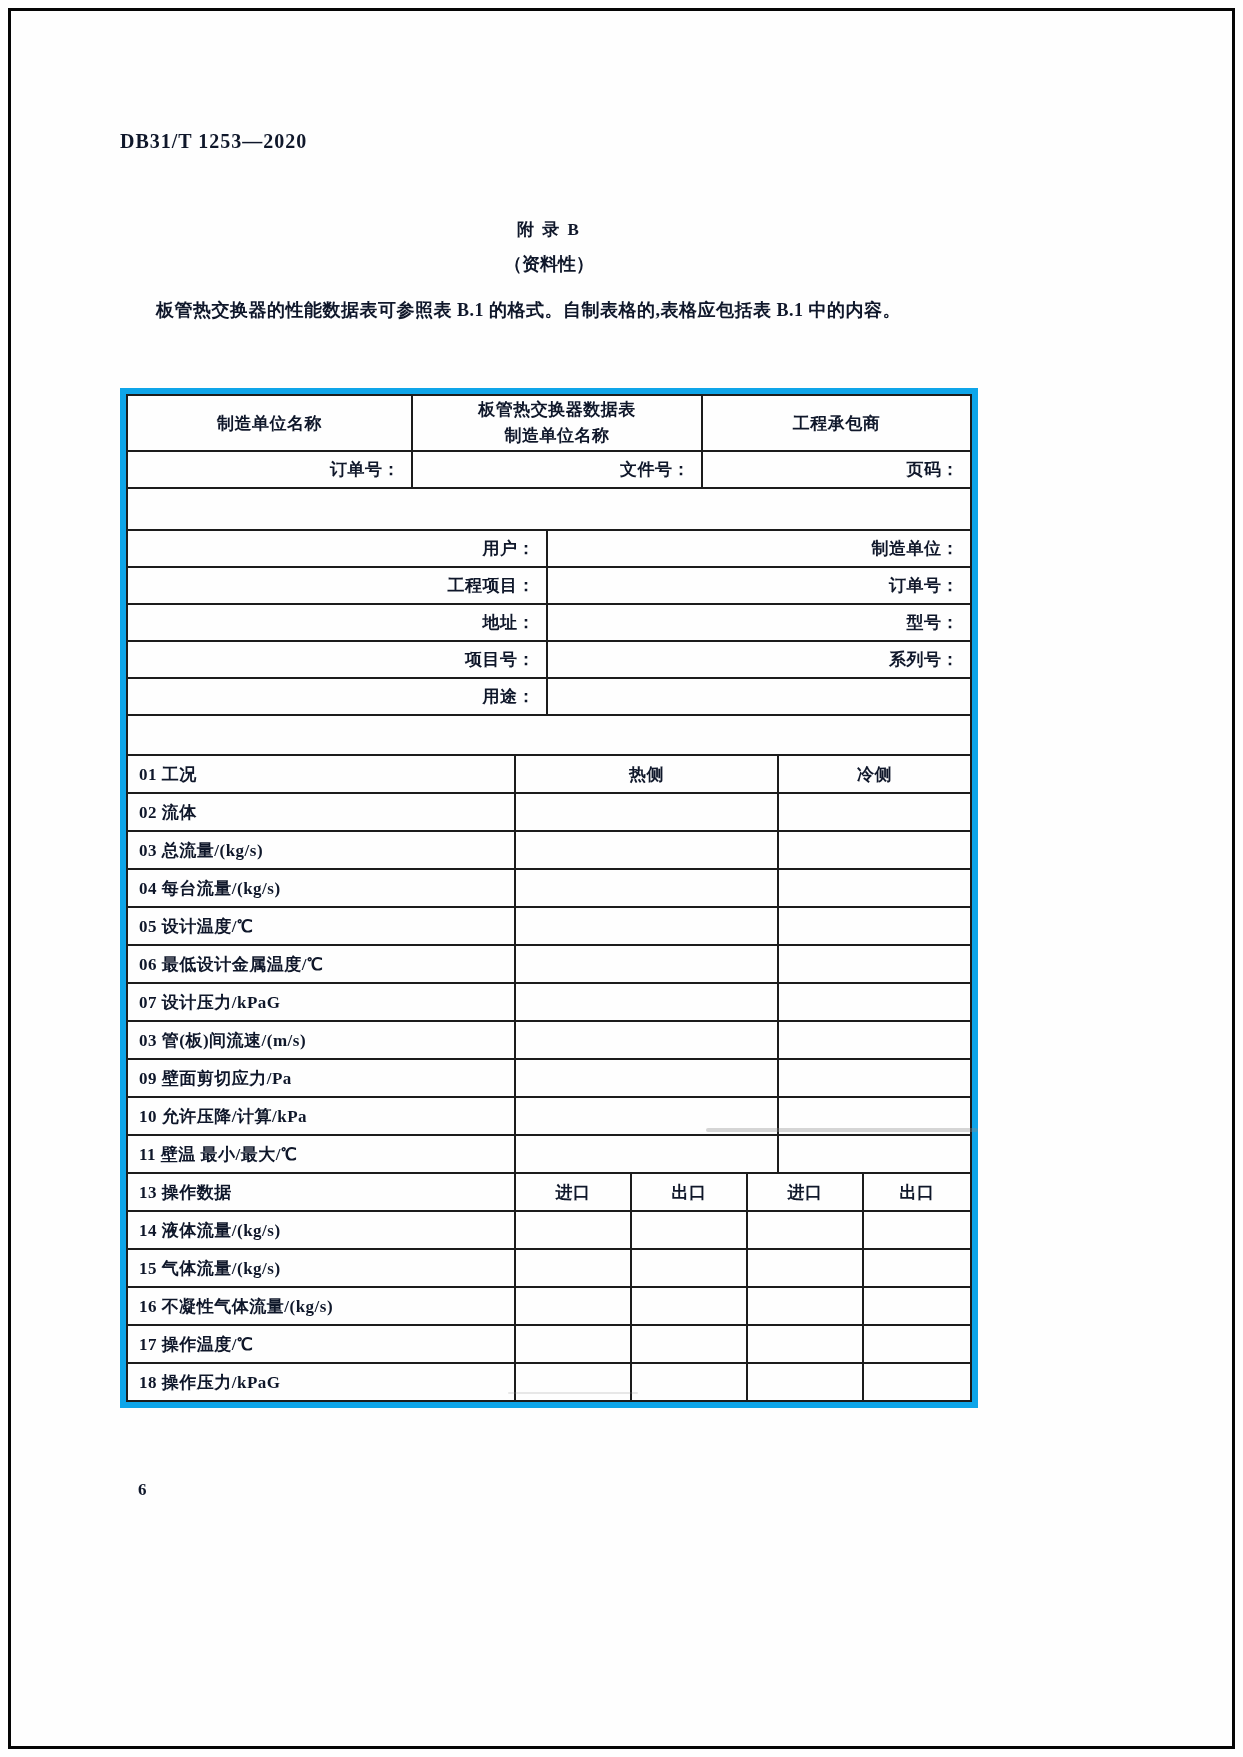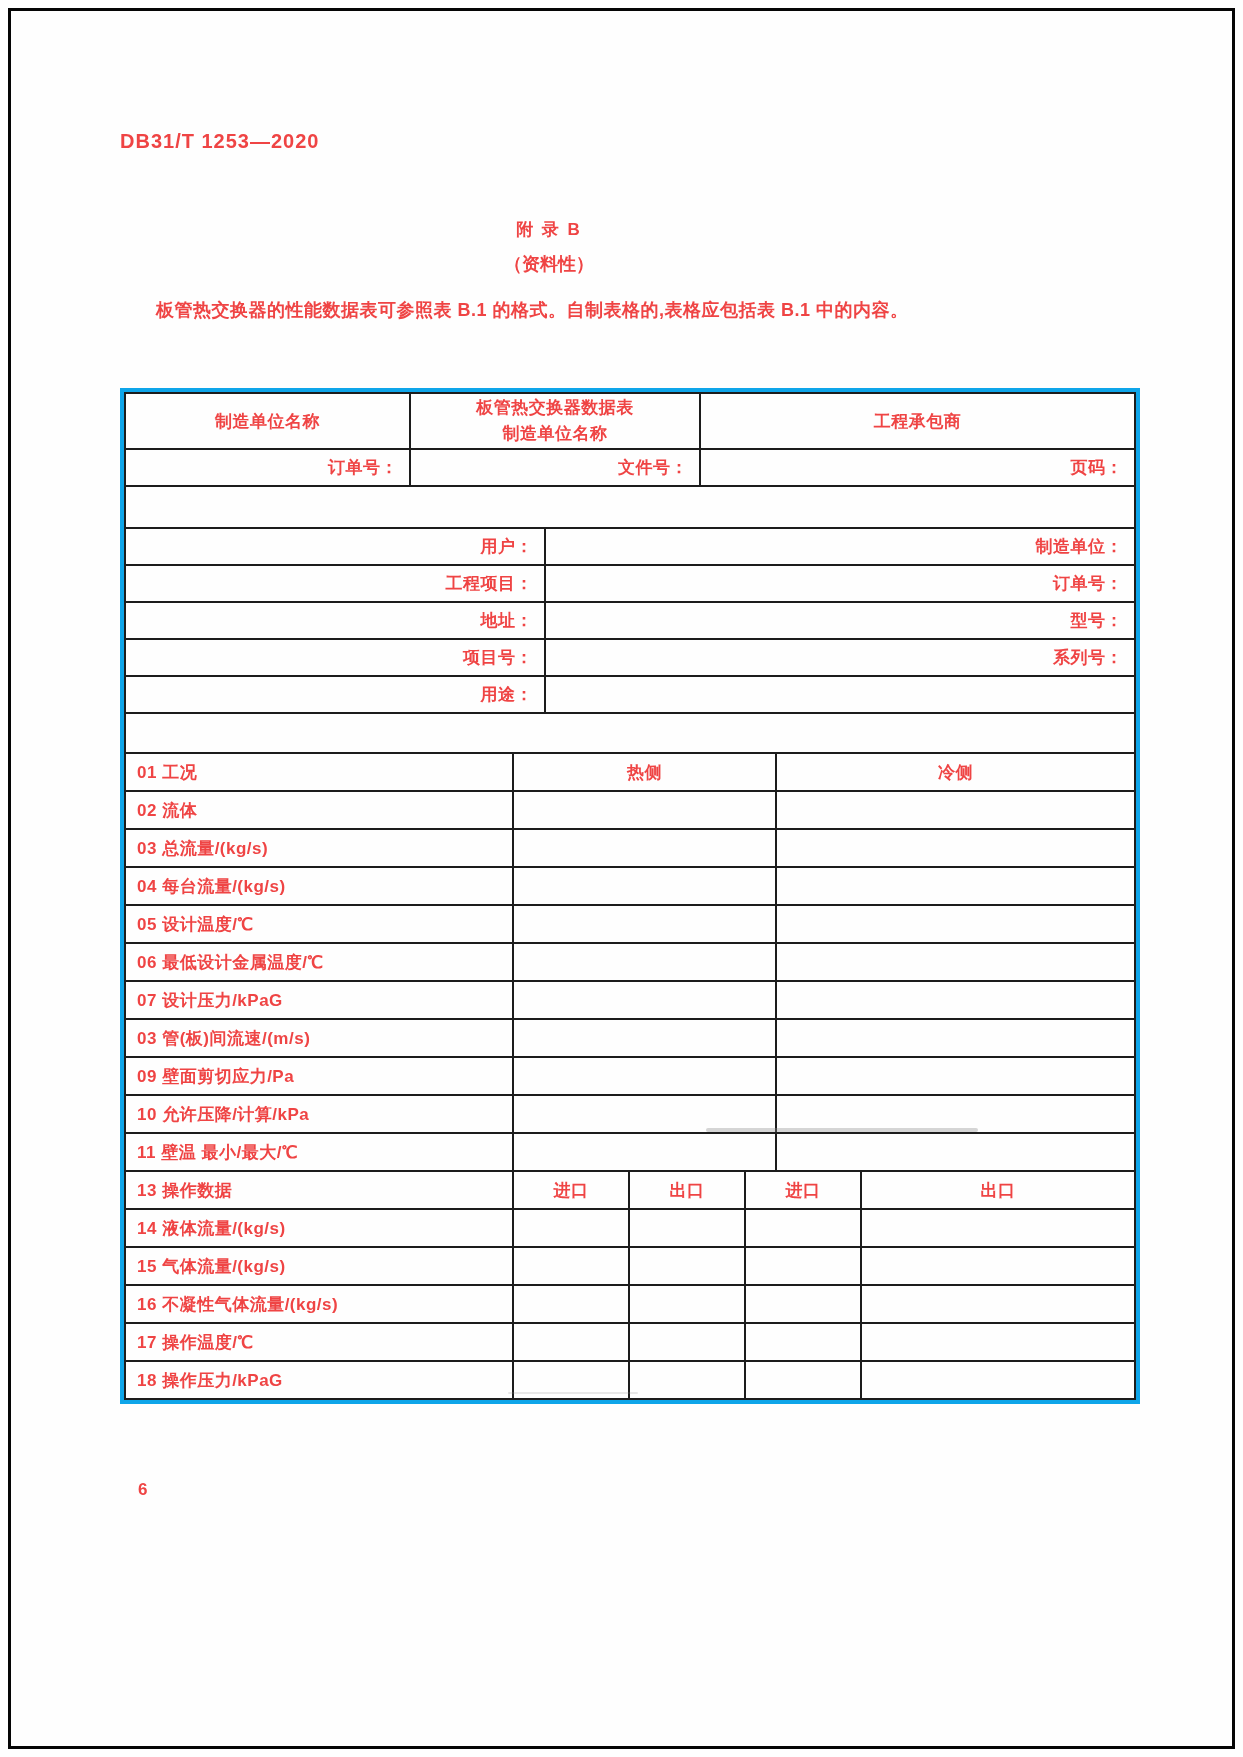--- a/index.html
+++ b/index.html
@@ -1,30 +1,30 @@
 <!DOCTYPE html>
 <html><head>
 <meta charset="utf-8">
 <style>
   * { margin:0; padding:0; box-sizing:border-box; }
   html,body { background:#dcdcdc; }
   .page {
     position:relative; width:1243px; height:1757px; margin:0 auto;
-    background:#fefefe; color:#ef4444;
-    font-family:Liberation Sans, sans-serif; overflow:hidden;
+    background:#fefefe; color:#0f172a;
+    font-family:Liberation Serif, serif; overflow:hidden;
   }
   .frame { position:absolute; inset:8px; border:3px solid #050505; }
   .doc-number { position:absolute; left:120px; top:130px; font-size:20px; font-weight:700; letter-spacing:1px; }
   .appendix-title { position:absolute; left:120px; top:218px; width:858px; text-align:center; font-size:17px; font-weight:700; letter-spacing:2px; }
   .appendix-subtitle { position:absolute; left:120px; top:252px; width:858px; text-align:center; font-size:18px; font-weight:700; }
   .intro { position:absolute; left:120px; top:298px; width:870px; font-size:18px; font-weight:700; text-indent:2em; letter-spacing:0.5px; }
   .table-caption { position:absolute; left:120px; top:344px; width:858px; text-align:center; font-size:18px; font-weight:700; letter-spacing:1px;margin-top:43px; }
   .page-number { position:absolute; left:138px; top:1480px; font-size:17px; font-weight:700; }
 
-  .table-wrap { position:absolute; left:120px; top:388px; width:1020px; border:4px solid #0ea5e9; background:#fefefe; }
+  .table-wrap { position:absolute; left:120px; top:388px; width:858px; border:6px solid #0ea5e9; background:#fefefe; }
   table { border-collapse:collapse; width:100%; table-layout:fixed; }
   table + table { margin-top:-2px; }
   td {
     border:2px solid #1c1c1c; font-size:17px; font-weight:700;
     padding:0 11px; vertical-align:middle; letter-spacing:0.5px;
     overflow:hidden; white-space:nowrap;
   }
   td.c { text-align:center; padding:0 2px; }
   tr.h56 td { height:56px; }
   tr.h42 td { height:42px; }

